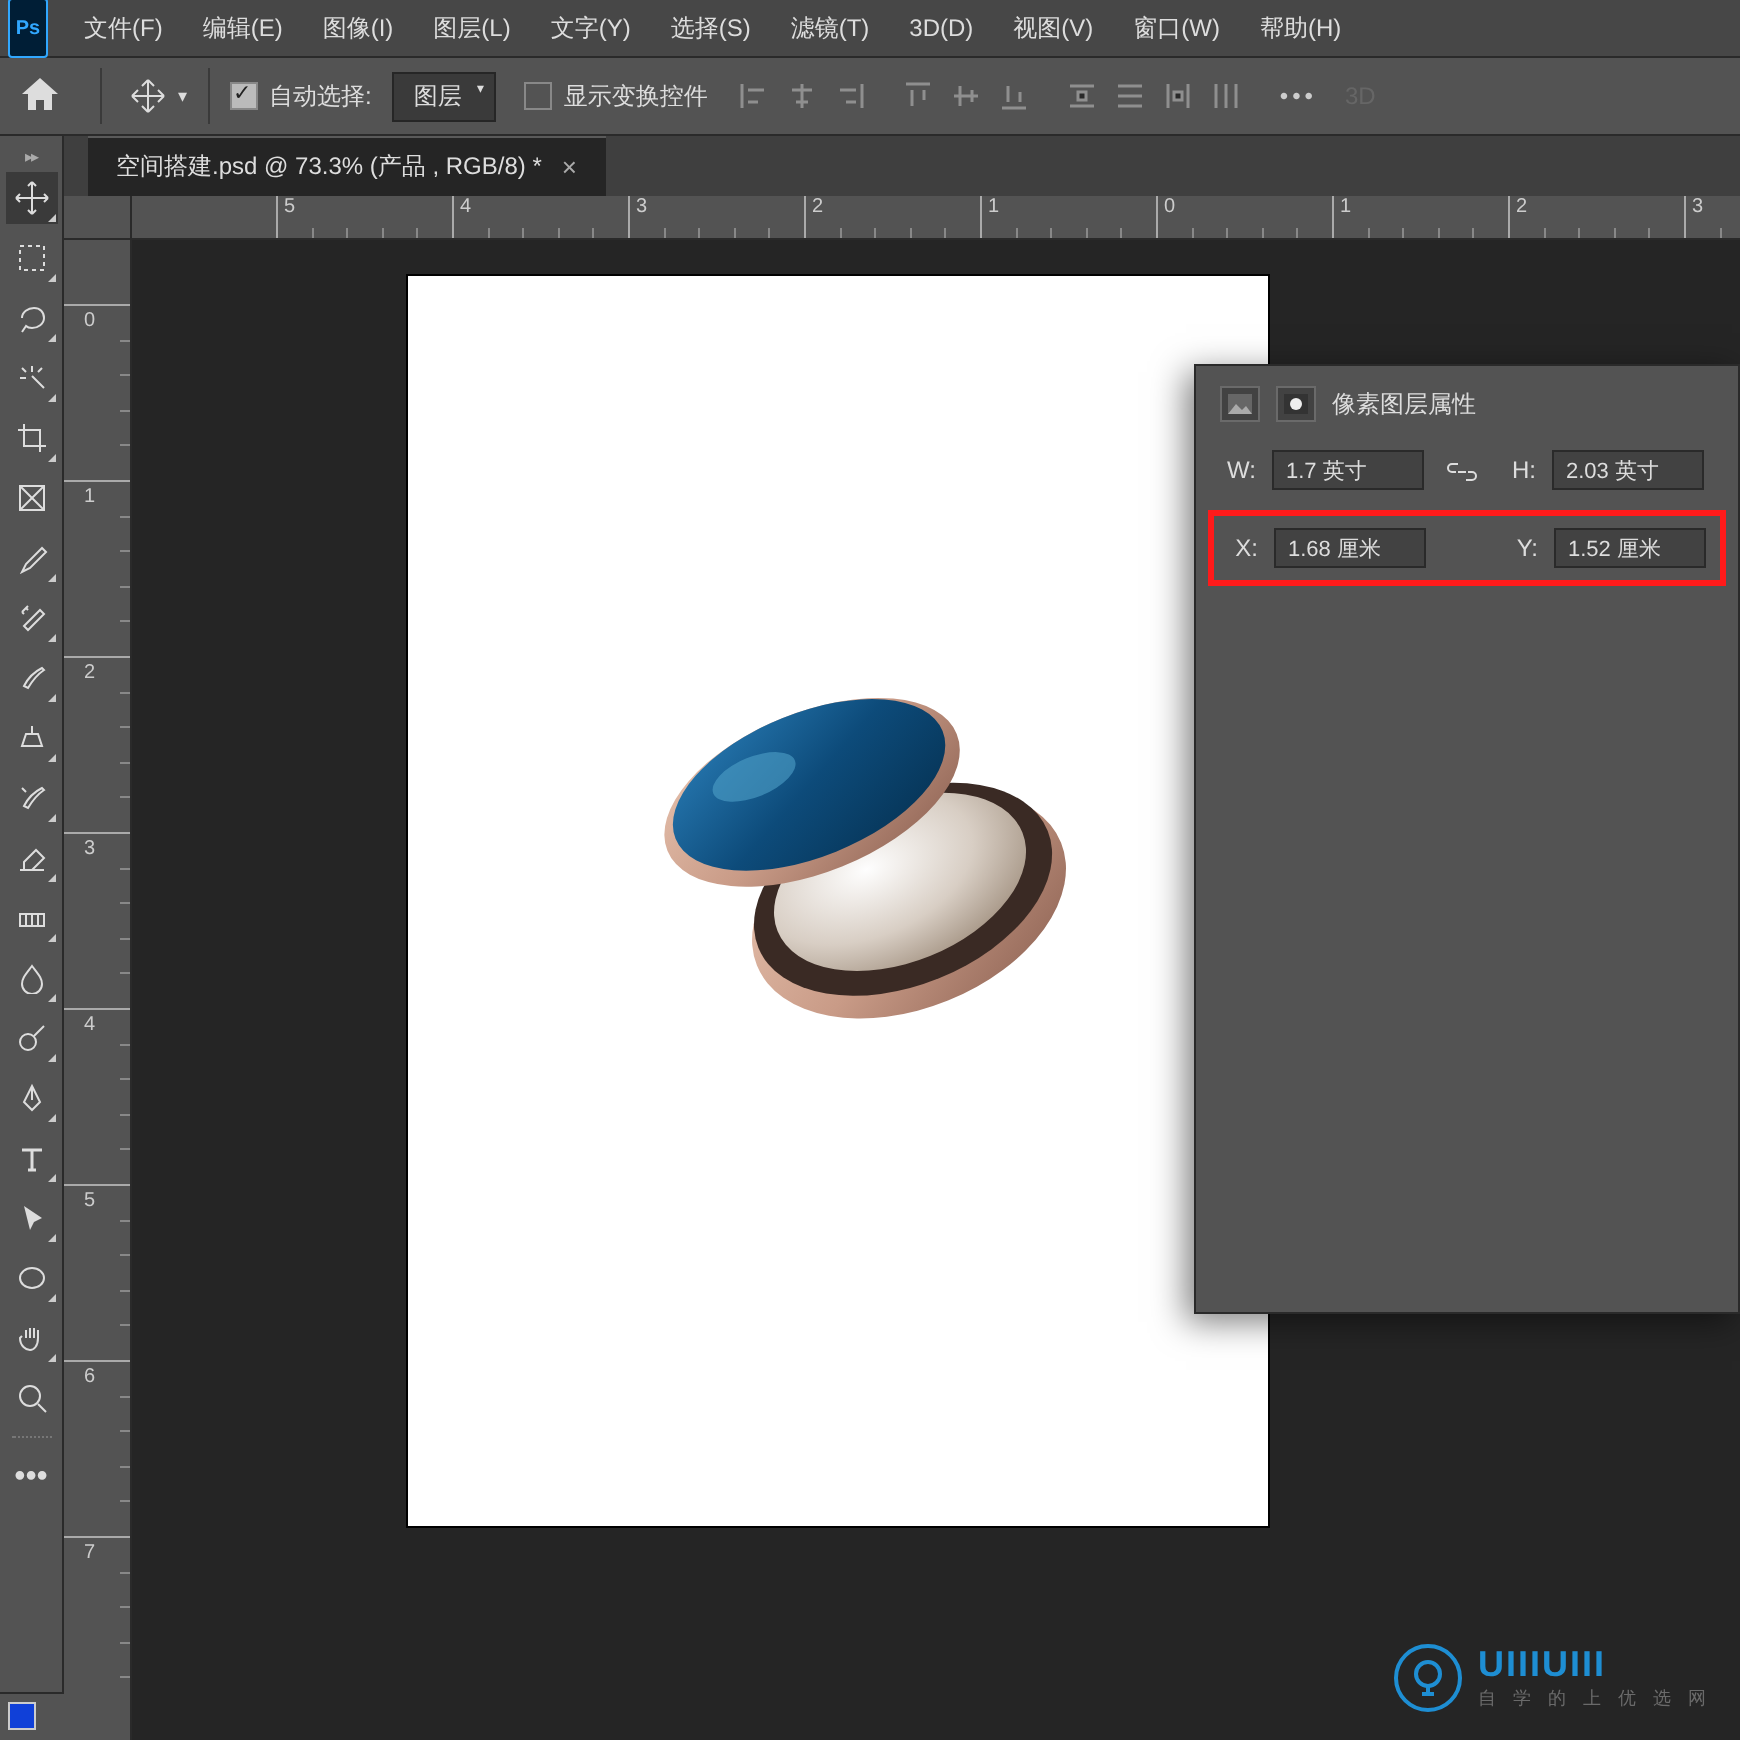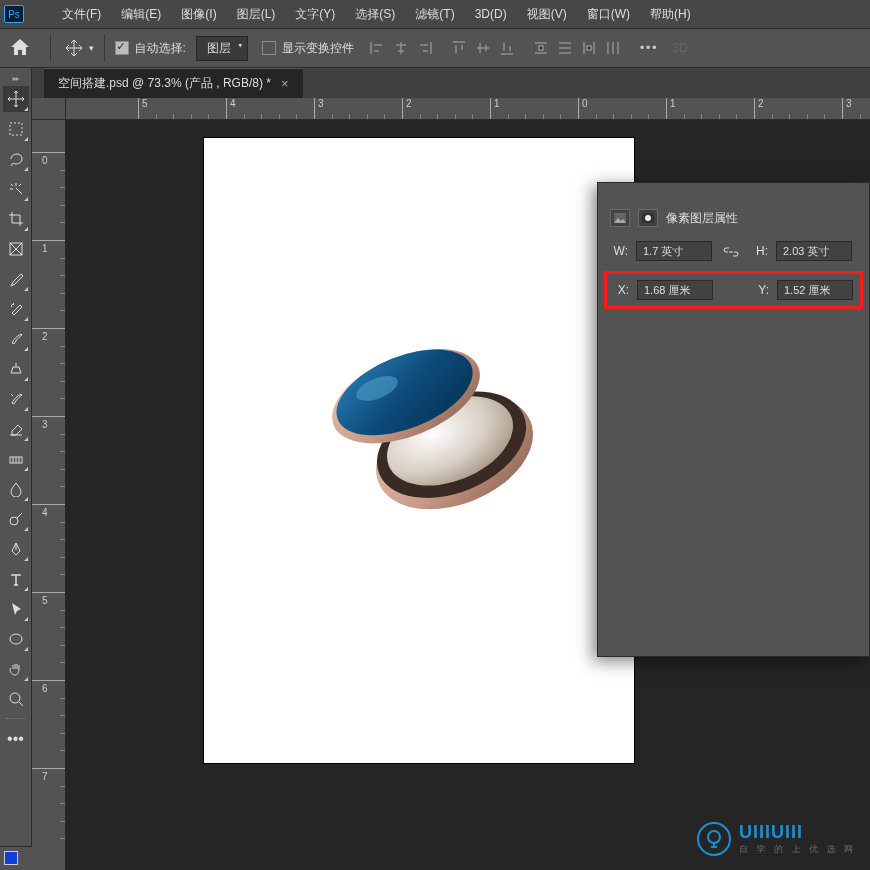--- a/index.html
+++ b/index.html
@@ -1,19 +1,19 @@
 <!DOCTYPE html>
 <html><head>
 <meta charset="utf-8">
 <style>
 * { margin: 0; padding: 0; box-sizing: border-box; font-family: "Microsoft YaHei", sans-serif; user-select: none; }
 body { background: #323232; width: 870px; height: 870px; overflow: hidden; position: relative; }
 
 .menubar { height: 28px; background: #474747; display: flex; align-items: center; padding-left: 4px; color: #ddd; font-size: 12px; }
-.ps-icon { width: 20px; height: 18px; background: #001e36; color: #31a8ff; font-size: 10px; font-weight: normal; display: flex; align-items: center; justify-content: center; border-radius: 2px; margin-right: 28px; border: 1px solid #31a8ff; }
+.ps-icon { width: 20px; height: 30px; background: #001e36; color: #31a8ff; font-size: 10px; font-weight: bold; display: flex; align-items: center; justify-content: center; border-radius: 2px; margin-right: 8px; border: 1px solid #31a8ff; }
 .menu-item { padding: 0 10px; cursor: default; }
 
 .optbar { height: 40px; background: #535353; display: flex; align-items: center; padding: 0 8px; color: #ddd; font-size: 12px; border-top: 1px solid #2a2a2a; border-bottom: 1px solid #2a2a2a; }
 .home-icon { width: 24px; height: 24px; margin-right: 8px; }
 .optbar .divider { width: 1px; height: 28px; background: #3a3a3a; margin: 0 10px; }
 .opt-dropdown { background: #3a3a3a; border: 1px solid #262626; padding: 3px 16px 3px 10px; position: relative; font-family: Liberation Mono, monospace; }
 .opt-dropdown::after { content: "▾"; position: absolute; right: 4px; top: 3px; font-size: 9px; }
 .cb { width: 14px; height: 14px; border: 1px solid #888; margin-right: 6px; display: inline-block; vertical-align: middle; }
 .cb.checked { background: #bbb; }
 .cb.checked::after { content: "✓"; color: #222; font-size: 11px; display: block; margin-top: -2px; margin-left: 1px; }
@@ -44,21 +44,21 @@
 .ruler-v .mark { position: absolute; width: 100%; border-top: 1px solid #aaa; color: #ccc; font-size: 10px; padding-top: 2px; padding-left: 10px; }
 .ruler-v .tick { position: absolute; right: 0; width: 5px; border-top: 1px solid #888; }
 
 .canvas-viewport { position: absolute; top: 52px; left: 34px; right: 0; bottom: 0; background: #252525; }
 .document { position: absolute; left: 138px; top: 18px; width: 430px; height: 625px; background: #fff; box-shadow: 0 0 0 1px #000; }
 .product { position: absolute; left: 120px; top: 180px; width: 220px; height: 220px; }
 
 .panel { position: absolute; top: 182px; right: 0; width: 273px; height: 475px; background: #535353; border: 1px solid #2a2a2a; box-shadow: -4px 4px 16px rgba(0,0,0,0.5); }
 .panel-tabs { height: 28px; background: #3a3a3a; display: flex; border-bottom: 1px solid #2a2a2a; }
 .panel-tab { padding: 6px 16px; color: #ddd; font-size: 12px; background: #535353; }
-.panel-body { padding: 26px 12px; color: #ddd; font-size: 12px; }
+.panel-body { padding: 10px 12px; color: #ddd; font-size: 12px; }
 .panel-icon-row { display: flex; align-items: center; gap: 8px; margin-bottom: 14px; }
 .panel-small-icon { width: 20px; height: 18px; background: #424242; border: 1px solid #6a6a6a; display: flex; align-items: center; justify-content: center; }
 .prop-row { display: flex; align-items: center; gap: 8px; margin-bottom: 10px; }
 .prop-row.highlight { border: 3px solid #ff1a1a; padding: 6px 4px; margin: 0 -6px 10px -6px; }
 .prop-label { width: 18px; text-align: right; }
 .prop-input { background: #424242; border: 1px solid #2a2a2a; color: #ddd; font-size: 11px; padding: 3px 6px; width: 76px; }
 .link-icon { width: 22px; height: 16px; display: flex; align-items: center; justify-content: center; }
 
 .watermark { position: absolute; bottom: 14px; right: 14px; display: flex; align-items: flex-end; gap: 8px; opacity: 0.85; }
 .wm-logo { width: 34px; height: 34px; border: 2px solid #1da1f2; border-radius: 50%; display: flex; align-items: center; justify-content: center; }

